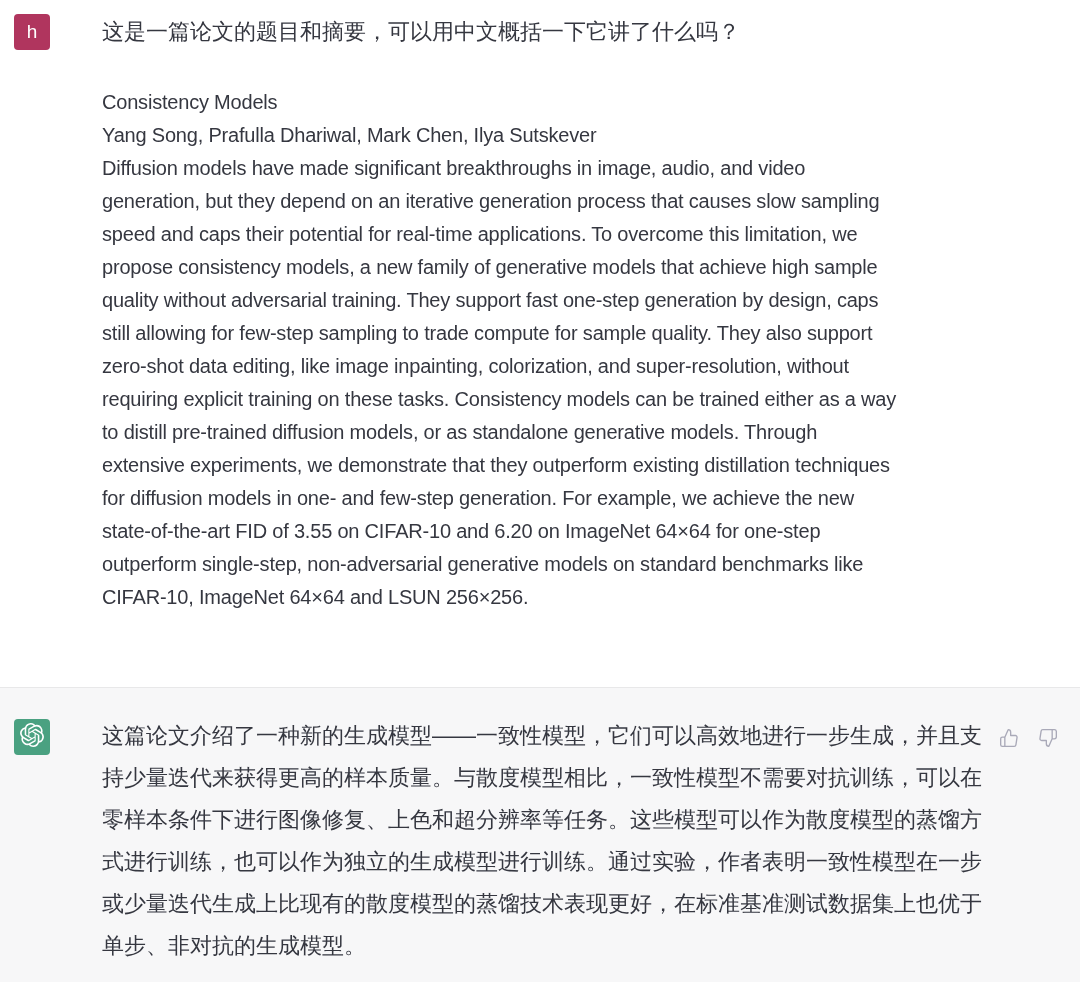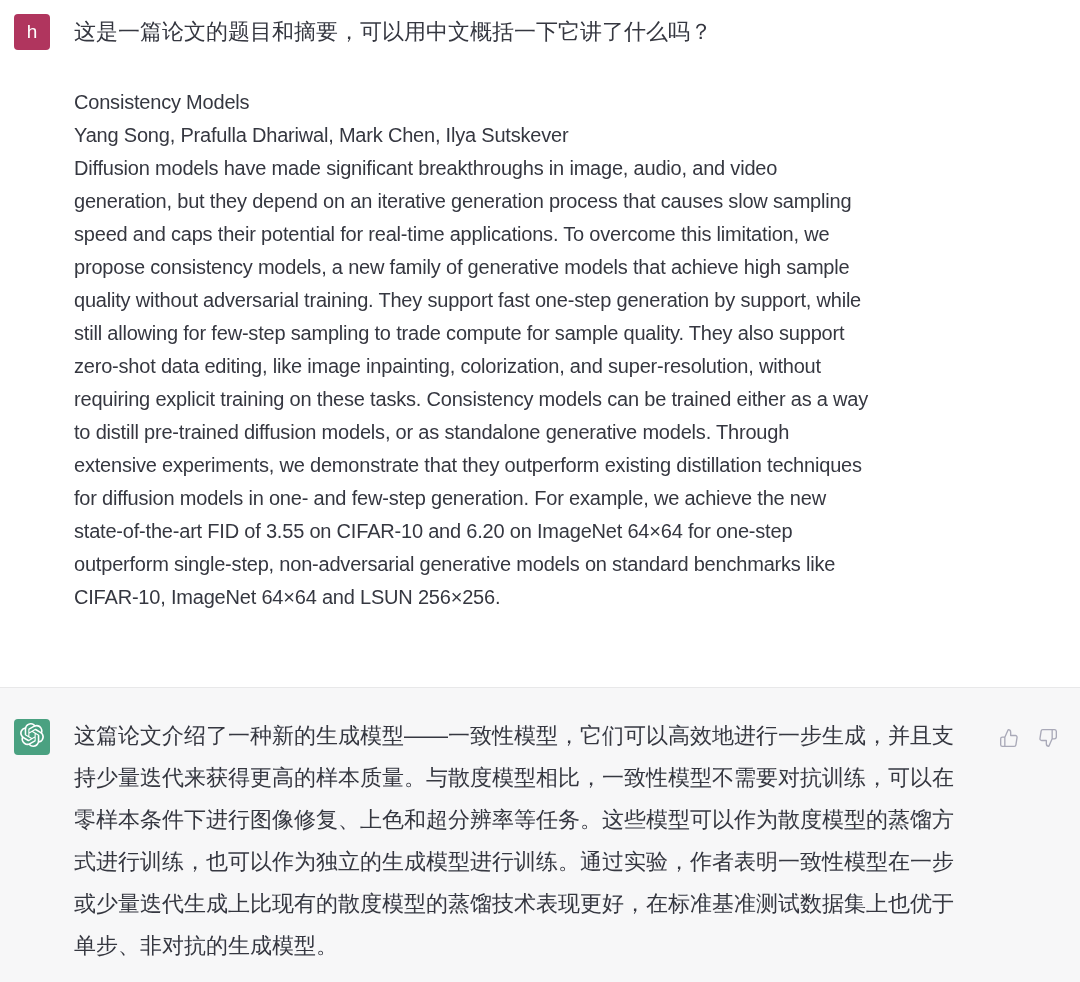--- a/index.html
+++ b/index.html
@@ -39,21 +39,21 @@
     border-radius: 4px;
     flex: none;
     display: flex;
     align-items: center;
     justify-content: center;
     color: #ffffff;
     font-size: 19px;
   }
   .avatar svg { width: 24px; height: 24px; }
   .content {
-    margin-left: 24px;
+    margin-left: 52px;
     flex: 1;
     min-width: 0;
   }
   .question {
     font-size: 22px;
     line-height: 32px;
     margin-top: 2px;
     white-space: nowrap;
   }
   .paper {
@@ -112,21 +112,21 @@
     </div>
     <div class="content">
       <div class="question">这是一篇论文的题目和摘要，可以用中文概括一下它讲了什么吗？</div>
       <div class="paper">
         <div class="line">Consistency Models</div>
         <div class="line">Yang Song, Prafulla Dhariwal, Mark Chen, Ilya Sutskever</div>
         <div class="line">Diffusion models have made significant breakthroughs in image, audio, and video</div>
         <div class="line">generation, but they depend on an iterative generation process that causes slow sampling</div>
         <div class="line">speed and caps their potential for real-time applications. To overcome this limitation, we</div>
         <div class="line">propose consistency models, a new family of generative models that achieve high sample</div>
-        <div class="line">quality without adversarial training. They support fast one-step generation by support, while</div>
+        <div class="line">quality without adversarial training. They support fast one-step generation by design, caps</div>
         <div class="line">still allowing for few-step sampling to trade compute for sample quality. They also support</div>
         <div class="line">zero-shot data editing, like image inpainting, colorization, and super-resolution, without</div>
         <div class="line">requiring explicit training on these tasks. Consistency models can be trained either as a way</div>
         <div class="line">to distill pre-trained diffusion models, or as standalone generative models. Through</div>
         <div class="line">extensive experiments, we demonstrate that they outperform existing distillation techniques</div>
         <div class="line">for diffusion models in one- and few-step generation. For example, we achieve the new</div>
         <div class="line">state-of-the-art FID of 3.55 on CIFAR-10 and 6.20 on ImageNet 64×64 for one-step</div>
         <div class="line">outperform single-step, non-adversarial generative models on standard benchmarks like</div>
         <div class="line">CIFAR-10, ImageNet 64×64 and LSUN 256×256.</div>
       </div>

